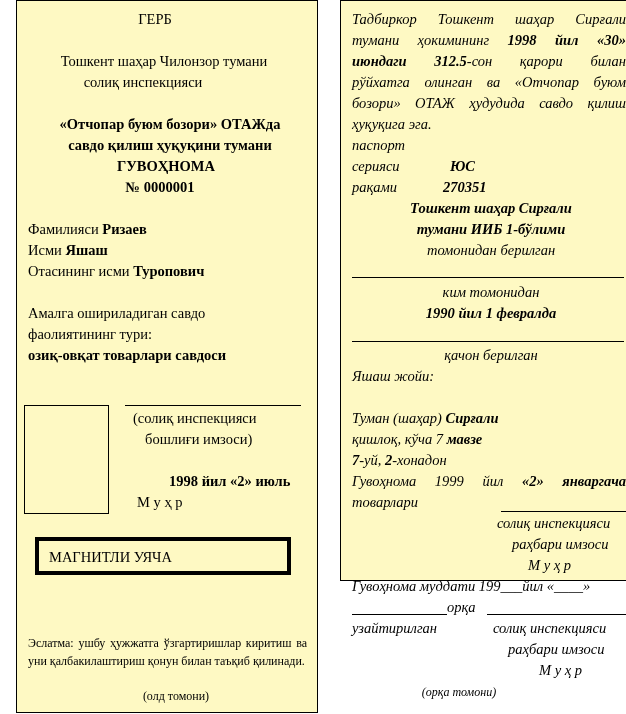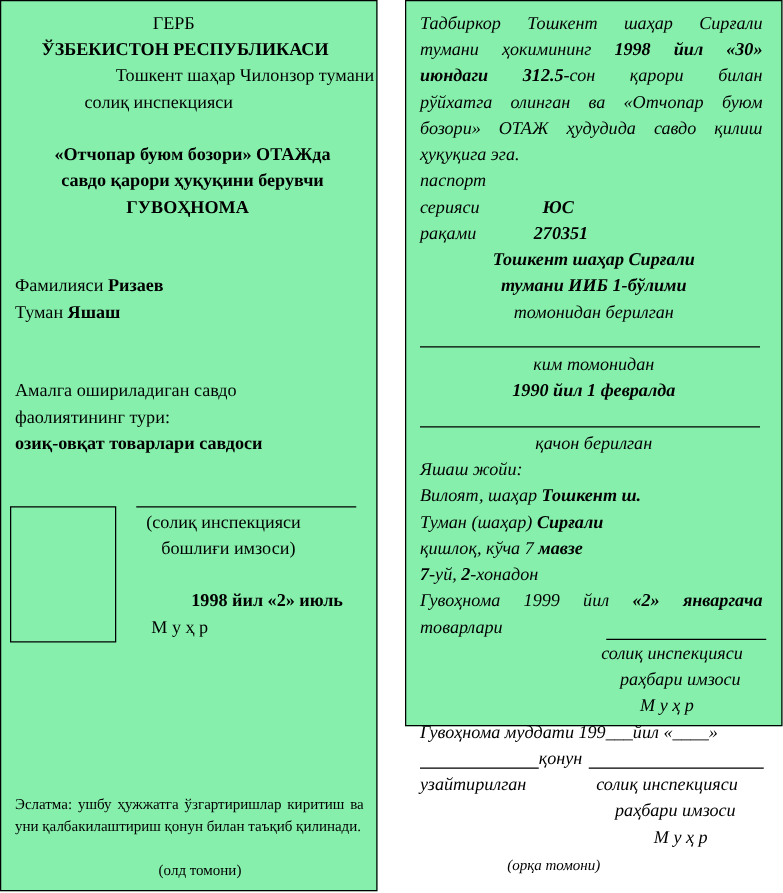--- a/index.html
+++ b/index.html
@@ -1,61 +1,68 @@
 <!DOCTYPE html>
 <html><head>
 <meta charset="utf-8">
 <style>
   html,body{margin:0;padding:0;background:#fff;}
   body{width:626px;height:714px;position:relative;overflow:hidden;
        font-family:"Liberation Serif","DejaVu Serif",serif;color:#000;font-size:14.5px;}
-  .panel{position:absolute;top:0;border:1px solid #000;box-sizing:border-box;background:#86efac;}
+  .panel{position:absolute;top:0;border:1px solid #000;box-sizing:border-box;background:#fef9c3;margin-left:16px;}
   #front{left:0;width:302px;height:713px;}
   #back{left:324px;width:302px;height:581px;font-style:italic;}
   .abs{position:absolute;white-space:nowrap;line-height:21px;}
   .c{text-align:center;}
   b,.b{font-weight:bold;}
   .hr{position:absolute;height:0;border-top:1px solid #000;}
   .just{white-space:normal;text-align:justify;text-align-last:justify;}
   .small{font-size:12px;line-height:18px;}
 </style>
 </head>
 <body>
 
 <div class="panel" id="front">
   <div class="abs c" style="left:0;width:276px;top:8px;">ГЕРБ</div>
-  <div class="abs c b" style="left:0;width:294px;top:29px;">ЎЗБЕКИСТОН РЕСПУБЛИКАСИ</div>
-  <div class="abs c" style="left:12px;width:294px;top:50px;padding-left:36px;">Тошкент шаҳар Чилонзор тумани</div>
+  <div class="abs c" style="left:0;width:294px;top:50px;">Тошкент шаҳар Чилонзор тумани</div>
   <div class="abs c" style="left:0;width:252px;top:71px;">солиқ инспекцияси</div>
 
   <div class="abs c b" style="left:0;width:306px;top:113px;">«Отчопар буюм бозори» ОТАЖда</div>
-  <div class="abs c b" style="left:0;width:306px;top:134px;">савдо қарори ҳуқуқини берувчи</div>
+  <div class="abs c b" style="left:0;width:306px;top:134px;">савдо қилиш ҳуқуқини тумани</div>
   <div class="abs c b" style="left:0;width:298px;top:155px;">ГУВОҲНОМА</div>
+  <div class="abs c b" style="left:0;width:286px;top:176px;">№ 0000001</div>
 
   <div class="abs" style="left:11px;top:218px;">
     <span>Фамилияси</span>
     <b>Ризаев</b>
   </div>
   <div class="abs" style="left:11px;top:239px;">
-    <span>Туман</span>
+    <span>Исми</span>
     <b>Яшаш</b>
+  </div>
+  <div class="abs" style="left:11px;top:260px;">
+    <span>Отасининг исми</span>
+    <b>Туропович</b>
   </div>
 
   <div class="abs" style="left:11px;top:302px;">Амалга ошириладиган савдо</div>
   <div class="abs" style="left:11px;top:323px;">фаолиятининг тури:</div>
   <div class="abs b" style="left:11px;top:344px;text-align:center;">озиқ-овқат товарлари савдоси</div>
 
   <div style="position:absolute;left:7px;top:404px;width:83px;height:107px;border:1px solid #000;"></div>
 
   <div class="hr" style="left:108px;top:404px;width:176px;"></div>
   <div class="abs" style="left:116px;top:407px;">(солиқ инспекцияси</div>
   <div class="abs" style="left:128px;top:428px;">бошлиғи имзоси)</div>
   <div class="abs b" style="left:152px;top:470px;">1998 йил «2» июль</div>
   <div class="abs" style="left:120px;top:491px;">М у ҳ р</div>
 
+  <div style="position:absolute;left:18px;top:536px;width:256px;height:38px;border:4px solid #000;box-sizing:border-box;">
+    <span class="abs" style="left:10px;top:6px;">МАГНИТЛИ УЯЧА</span>
+  </div>
 
   <div class="small" style="position:absolute;left:11px;top:633px;width:279px;text-align:justify;">Эслатма: ушбу ҳужжатга ўзгартиришлар киритиш ва уни қалбакилаштириш қонун билан таъқиб қилинади.</div>
   <div class="abs c small" style="left:0;width:318px;top:686px;">(олд томони)</div>
 </div>
 
 <div class="panel" id="back">
   <div class="abs just" style="left:11px;width:274px;top:8px;">Тадбиркор Тошкент шаҳар Сирғали</div>
   <div class="abs just" style="left:11px;width:274px;top:29px;">
     <span>тумани ҳокимининг</span>
     <b>1998 йил «30»</b>
@@ -78,24 +85,20 @@
   <div class="abs c b" style="left:0;width:300px;top:218px;">тумани ИИБ 1-бўлими</div>
   <div class="abs c" style="left:0;width:300px;top:239px;">томонидан берилган</div>
 
   <div class="hr" style="left:11px;top:276px;width:272px;"></div>
   <div class="abs c" style="left:0;width:300px;top:281px;">ким томонидан</div>
   <div class="abs c b" style="left:0;width:300px;top:302px;">1990 йил 1 февралда</div>
   <div class="hr" style="left:11px;top:340px;width:272px;"></div>
   <div class="abs c" style="left:0;width:300px;top:344px;">қачон берилган</div>
 
   <div class="abs" style="left:11px;top:365px;">Яшаш жойи:</div>
-  <div class="abs" style="left:11px;top:386px;">
-    <span>Вилоят, шаҳар</span>
-    <b>Тошкент ш.</b>
-  </div>
   <div class="abs" style="left:11px;top:407px;">
     <span>Туман (шаҳар)</span>
     <b>Сирғали</b>
   </div>
   <div class="abs" style="left:11px;top:428px;">
     <span>қишлоқ, кўча</span>
     <span>7</span>
     <b>мавзе</b>
   </div>
   <div class="abs" style="left:11px;top:449px;"><b>7</b><span>-уй,</span> <b>2</b><span>-хонадон</span></div>
@@ -106,20 +109,20 @@
   </div>
   <div class="abs" style="left:11px;top:491px;">товарлари</div>
   <div class="hr" style="left:160px;top:510px;width:128px;"></div>
 
   <div class="abs" style="left:156px;top:512px;">солиқ инспекцияси</div>
   <div class="abs" style="left:171px;top:533px;">раҳбари имзоси</div>
   <div class="abs" style="left:187px;top:554px;">М у ҳ р</div>
 
   <div class="abs" style="left:11px;top:575px;">Гувоҳнома муддати 199___йил «____»</div>
   <div class="hr" style="left:11px;top:613px;width:95px;"></div>
-  <div class="abs" style="left:106px;top:596px;">қонун</div>
+  <div class="abs" style="left:106px;top:596px;">орқа</div>
   <div class="hr" style="left:146px;top:613px;width:140px;"></div>
   <div class="abs" style="left:11px;top:617px;">узайтирилган</div>
   <div class="abs" style="left:152px;top:617px;">солиқ инспекцияси</div>
   <div class="abs" style="left:167px;top:638px;">раҳбари имзоси</div>
   <div class="abs" style="left:198px;top:659px;">М у ҳ р</div>
   <div class="abs c small" style="left:0;width:236px;top:682px;">(орқа томони)</div>
 </div>
 
 </body></html>

